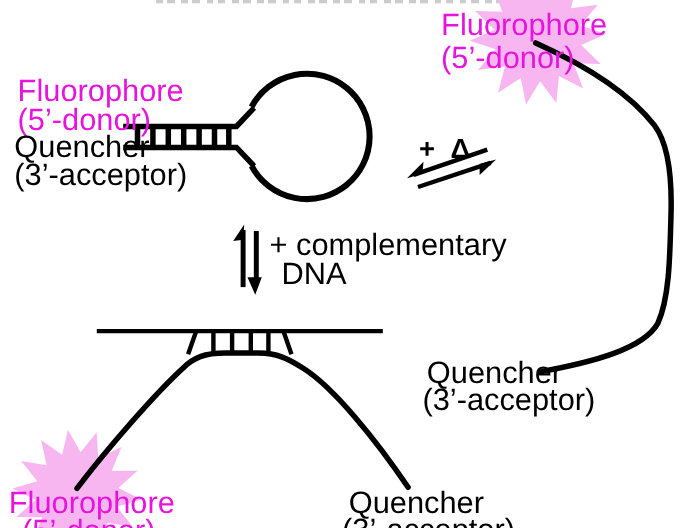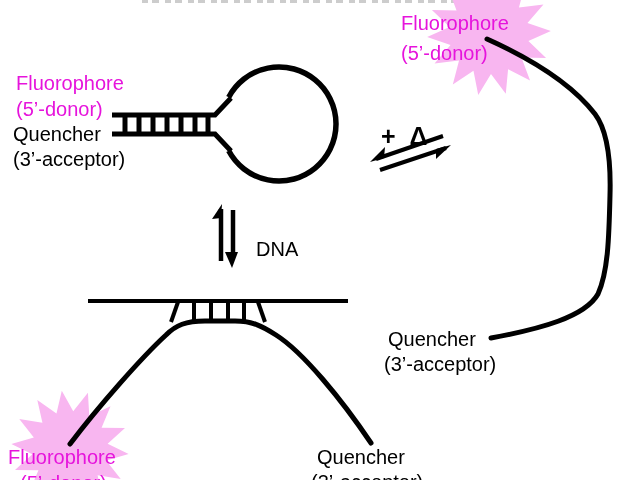--- a/index.html
+++ b/index.html
@@ -1,19 +1,19 @@
 <!DOCTYPE html>
 <html><head>
 <meta charset="utf-8">
 <style>
   html,body{margin:0;padding:0;background:#fff;}
   #figure{position:relative;width:620px;height:480px;background:#ffffff;overflow:hidden;
           font-family:"Liberation Sans",sans-serif;}
   #diagram-svg{position:absolute;left:0;top:0;}
-  .lbl{position:absolute;font-size:20px;line-height:22px;white-space:nowrap;color:#000;}
+  .lbl{position:absolute;font-size:28px;line-height:22px;white-space:nowrap;color:#000;}
   .magenta{color:#e614dc;}
   .heat{font-weight:bold;font-size:25px;color:#000;}
   .title-fragments{position:absolute;left:142px;top:0;width:322px;height:3px;opacity:.5;
     background:repeating-linear-gradient(90deg,#9a9a9a 0 6px,transparent 6px 10px,#9a9a9a 10px 17px,transparent 17px 23px);}
 </style>
 </head>
 <body>
 
 <div id="figure">
 
@@ -79,20 +79,21 @@
   <div class="lbl magenta" style="left:16px;top:72px">Fluorophore</div>
   <div class="lbl magenta" style="left:16px;top:98px">(5’-donor)</div>
   <div class="lbl" style="left:13px;top:123px">Quencher</div>
   <div class="lbl" style="left:13px;top:148px">(3’-acceptor)</div>
 
   <div class="heat" style="position:absolute;left:381px;top:122px">
     <span>+</span>
     <span style="margin-left:7px">Δ</span>
   </div>
 
+  <div class="lbl" style="left:245px;top:212px">+ complementary</div>
   <div class="lbl" style="left:256px;top:238px">DNA</div>
 
   <div class="lbl magenta" style="left:401px;top:12px">Fluorophore</div>
   <div class="lbl magenta" style="left:401px;top:42px">(5’-donor)</div>
   <div class="lbl" style="left:388px;top:328px">Quencher</div>
   <div class="lbl" style="left:384px;top:353px">(3’-acceptor)</div>
 
   <div class="lbl magenta" style="left:8px;top:446px">Fluorophore</div>
   <div class="lbl magenta" style="left:20px;top:472px">(5’-donor)</div>
   <div class="lbl" style="left:317px;top:446px">Quencher</div>

